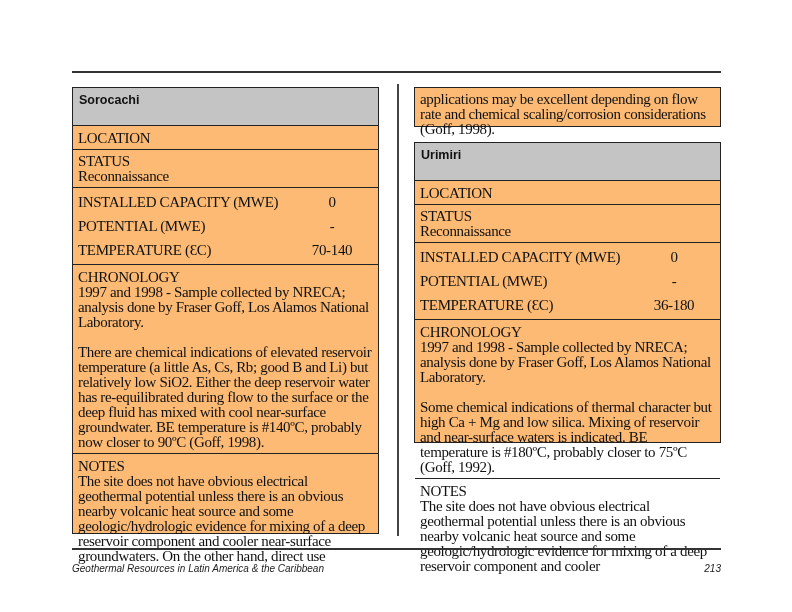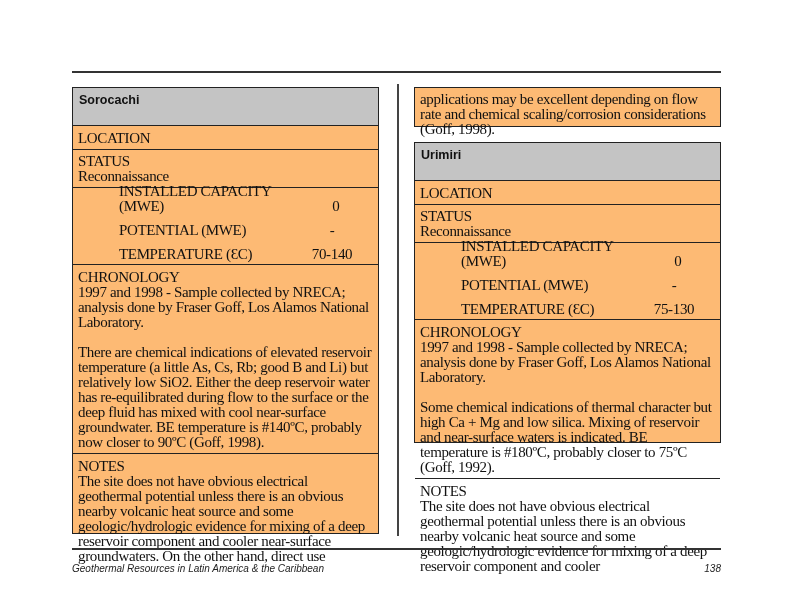--- a/index.html
+++ b/index.html
@@ -10,21 +10,21 @@
   .rule.bottom { top: 548px; }
   .col-divider { position: absolute; left: 397px; top: 84px; width: 2px; height: 452px; background: #444; }
   .box { position: absolute; border: 1.5px solid #222; box-sizing: border-box; background: #fdba74; }
   .left-box { left: 72px; top: 87px; width: 307px; height: 447px; }
   .right-cont { left: 414px; top: 87px; width: 307px; height: 40px; }
   .right-box { left: 414px; top: 142px; width: 307px; height: 301px; }
   .cell { border-bottom: 1.5px solid #222; padding: 2px 6px 2px 5px; font-size: 15px; line-height: 15px; letter-spacing: -0.35px; }
   .cell:last-child { border-bottom: none; }
   .header { background: #c4c4c4; font-family: "Liberation Sans", sans-serif; font-weight: bold;
             font-size: 12.5px; letter-spacing: 0; padding: 5px 6px; height: 38px; box-sizing: border-box; }
-  .row { display: flex; justify-content: space-between; height: 24px; align-items: flex-end; margin-left: 41px; }
+  .row { display: flex; justify-content: space-between; height: 24px; align-items: center; }
   .row .val { width: 80px; text-align: center; }
   .kv { padding-top: 2px; padding-bottom: 2px; }
   .p { margin: 0; }
   .gap { height: 15px; }
   .footer { position: absolute; top: 563px; font-family: "Liberation Sans", sans-serif; font-style: italic; font-size: 10px; color: #222; }
   .footer.left { left: 72px; }
   .footer.right { left: 700px; width: 21px; text-align: right; }
 </style>
 </head>
 <body>
@@ -86,30 +86,30 @@
     <div class="row">
       <span>INSTALLED CAPACITY (MWE)</span>
       <span class="val">0</span>
     </div>
     <div class="row">
       <span>POTENTIAL (MWE)</span>
       <span class="val">-</span>
     </div>
     <div class="row">
       <span>TEMPERATURE (ƐC)</span>
-      <span class="val">75-130</span>
+      <span class="val">36-180</span>
     </div>
   </div>
   <div class="cell" style="padding-top:5px;padding-bottom:3px;">
     <div>CHRONOLOGY</div>
     <p class="p">1997 and 1998 - Sample collected by NRECA; analysis done by Fraser Goff, Los Alamos National Laboratory.</p>
     <div class="gap"></div>
     <p class="p">Some chemical indications of thermal character but high Ca + Mg and low silica.  Mixing of reservoir and near-surface waters is indicated.  BE temperature is #180ºC, probably closer to 75ºC (Goff, 1992).</p>
   </div>
   <div class="cell" style="padding-top:5px;">
     <div>NOTES</div>
     <p class="p">The site does not have obvious electrical geothermal potential unless there is an obvious nearby volcanic heat source and some geologic/hydrologic evidence for mixing of a deep reservoir component and cooler</p>
   </div>
 </div>
 
 <div class="rule bottom"></div>
 <div class="footer left">Geothermal Resources in Latin America &amp; the Caribbean</div>
-<div class="footer right">138</div>
+<div class="footer right">213</div>
 
 </body></html>

